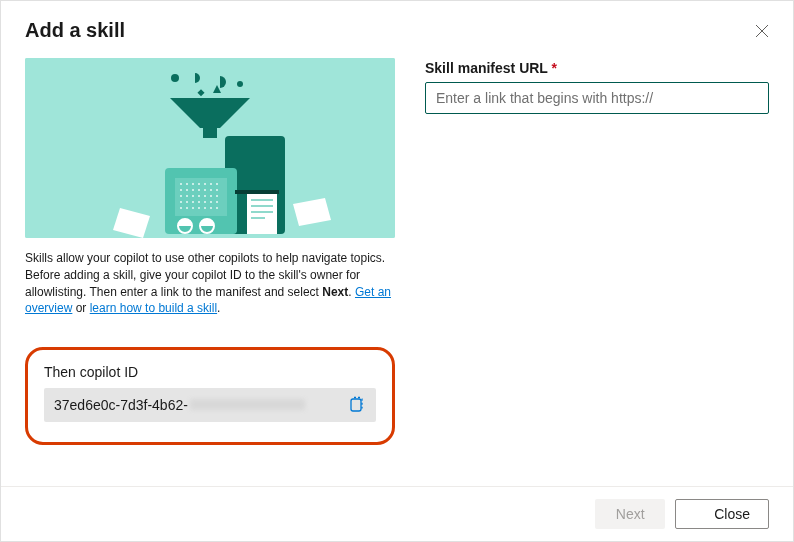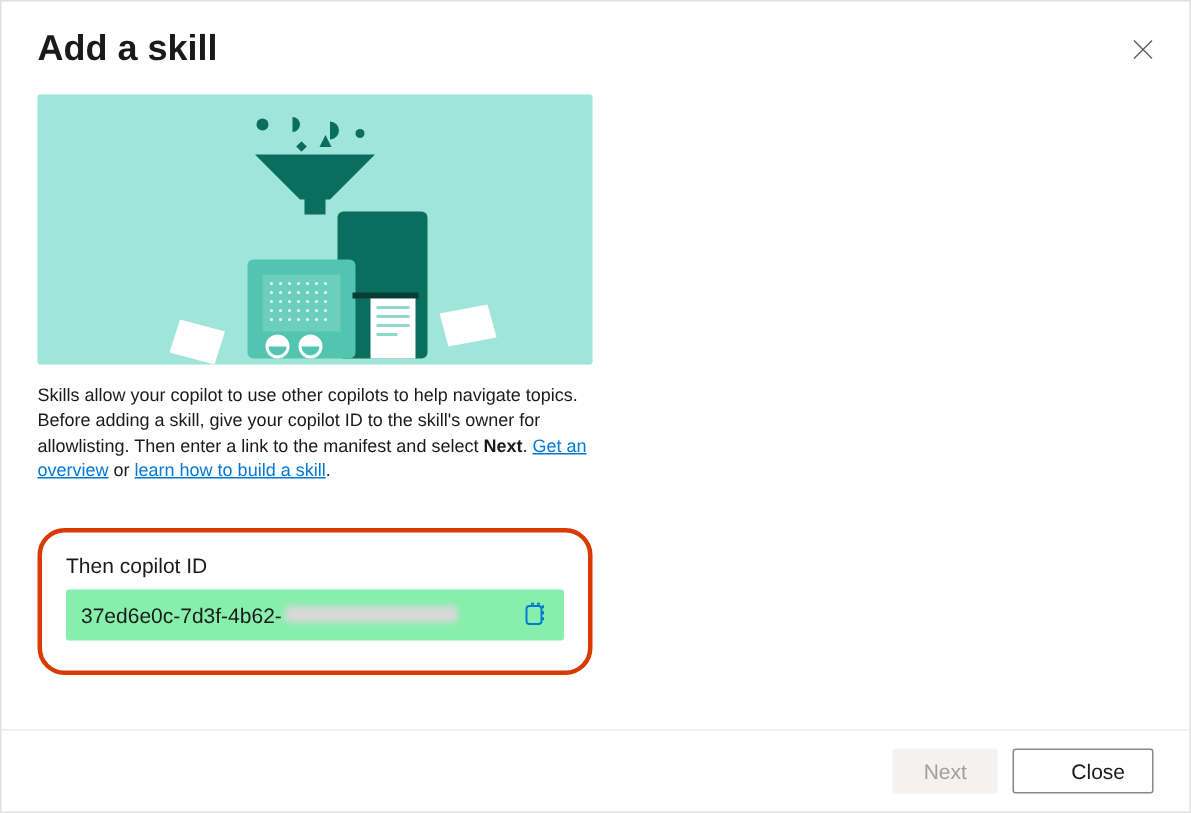--- a/index.html
+++ b/index.html
@@ -21,21 +21,21 @@
       flex-direction: column;
       border: 1px solid #e0e0e0;
     }
     .dialog-header {
       display: flex;
       justify-content: space-between;
       align-items: center;
       padding: 18px 24px 8px 24px;
     }
     .dialog-title {
-      font-size: 24px;
+      font-size: 20px;
       font-weight: 600;
       color: #1a1a1a;
     }
     .close-icon {
       width: 14px;
       height: 14px;
       cursor: pointer;
       color: #605e5c;
     }
     .dialog-body {
@@ -71,21 +71,21 @@
       border: 3px solid #d83b01;
       border-radius: 18px;
       padding: 14px 16px 20px 16px;
     }
     .copilot-id-label {
       font-size: 14px;
       color: #1a1a1a;
       margin-bottom: 8px;
     }
     .copilot-id-field {
-      background: #86efac;
+      background: #e5e5e5;
       border-radius: 2px;
       padding: 8px 10px;
       display: flex;
       align-items: center;
       justify-content: space-between;
       font-size: 14px;
       color: #1a1a1a;
     }
     .copilot-id-value {
       display: flex;
@@ -259,19 +259,26 @@
               <span class="redacted"></span>
           </span>
           <svg class="copy-icon" width="18" height="18" viewBox="0 0 18 18" fill="none" stroke="currentColor" stroke-width="1.3">
             <rect x="3" y="3" width="10" height="12" rx="2"></rect>
             <path d="M6 1.5 h6 a2 2 0 0 1 2 2 v9" stroke-dasharray="2 2"></path>
           </svg>
         </div>
       </div>
     </div>
 
+    <div class="right-panel">
+      <label class="form-label">
+        <span>Skill manifest URL</span>
+        <span class="required">*</span>
+      </label>
+      <input type="text" class="text-input" placeholder="Enter a link that begins with https://" style="">
+    </div>
   </div>
 
   <div class="dialog-footer">
     <button class="btn btn-primary-disabled" disabled="">Next</button>
     <button class="btn btn-secondary">Close</button>
   </div>
 </div>
 
 </body></html>

